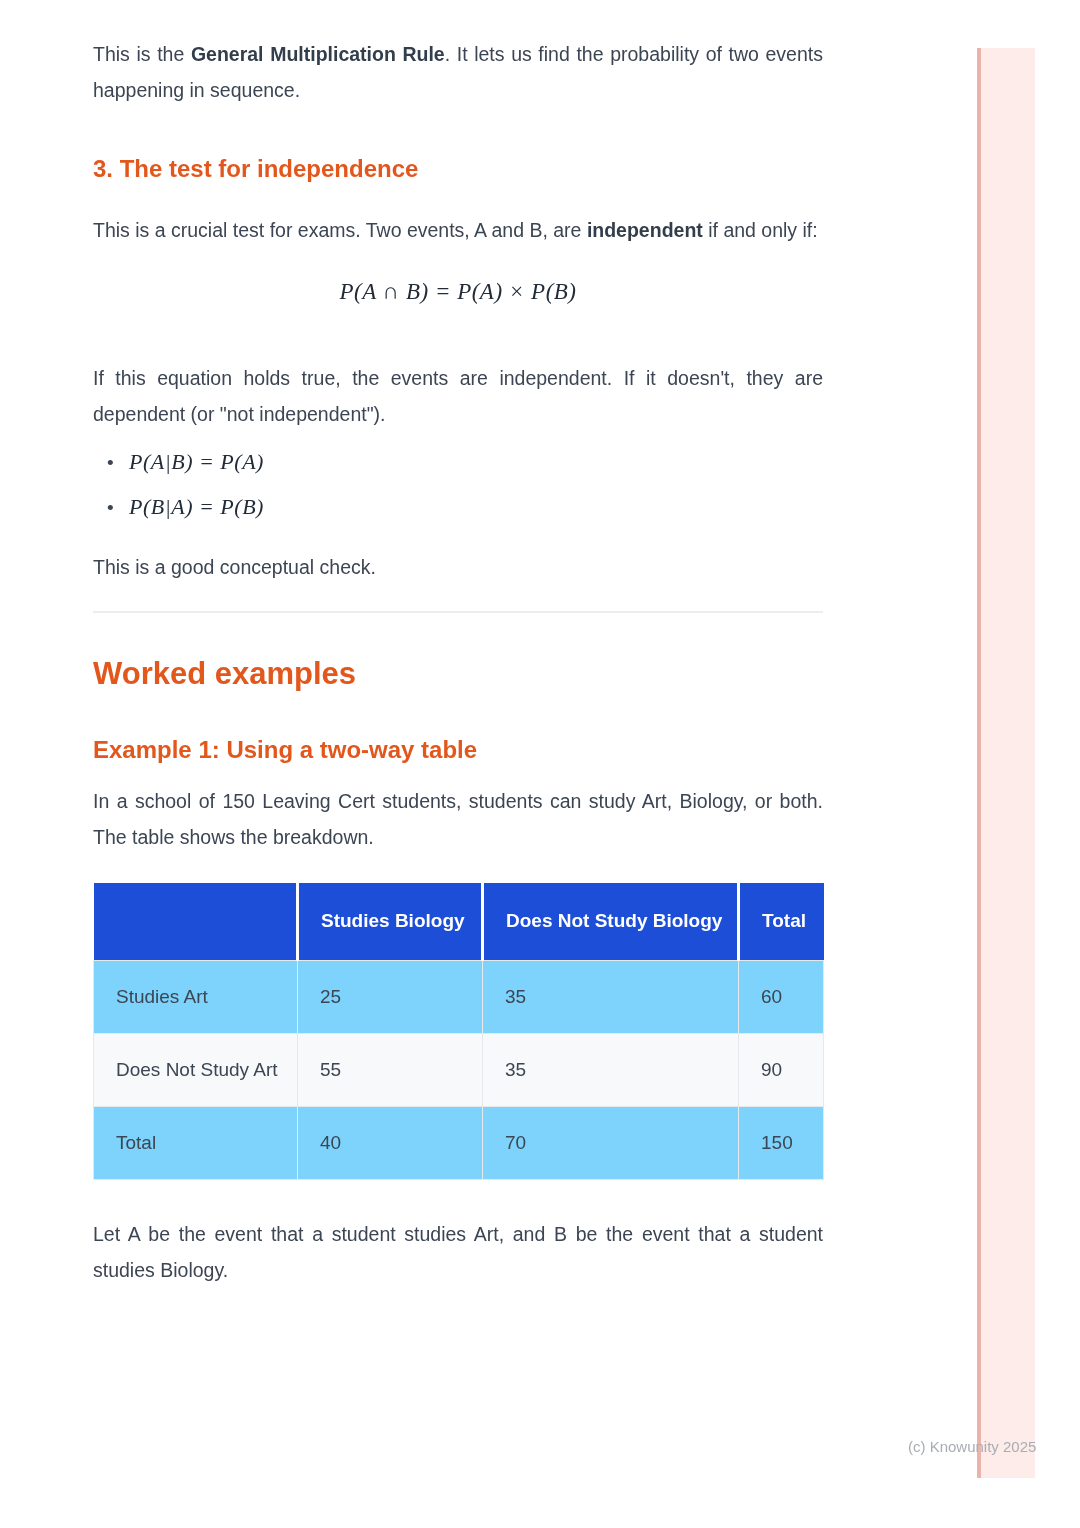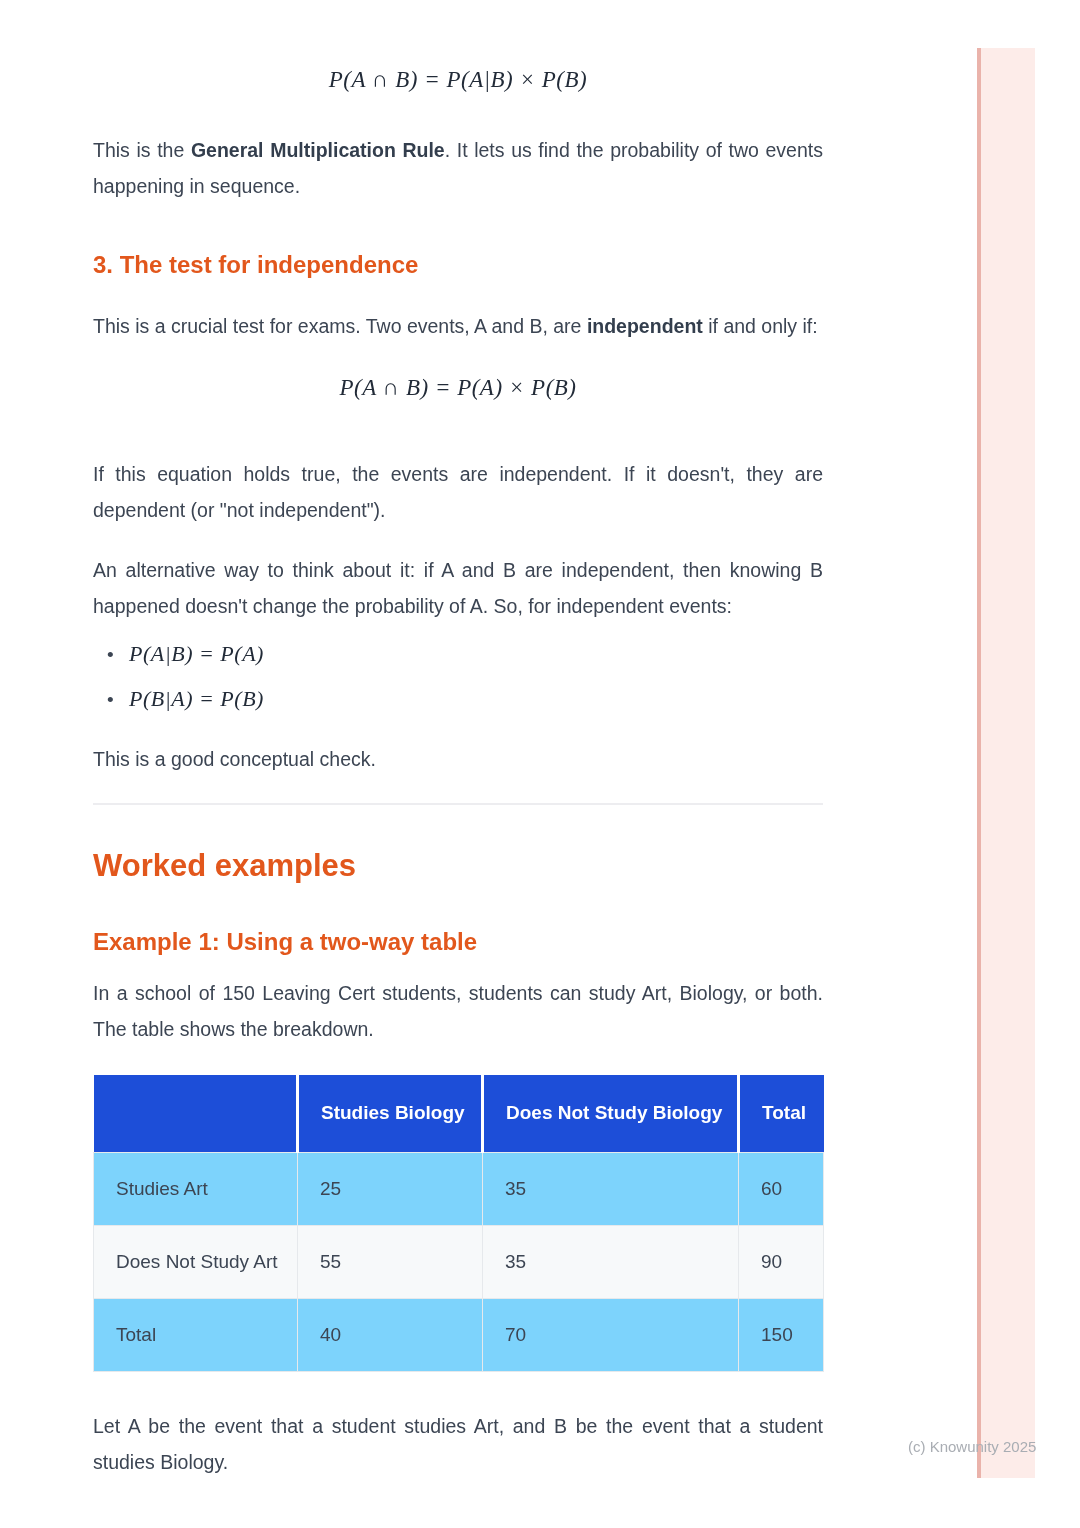--- a/index.html
+++ b/index.html
@@ -169,33 +169,31 @@
 <body>
 
 <div class="page">
 
   <div class="accent-bar"></div>
 
   <div class="copyright">(c) Knowunity 2025</div>
 
   <main class="content">
 
-    <div class="formula formula-1">P(A ∩ B) = P(A|B) × P(B)</div>
 
     <p class="body-text p-intro"><span>This is the </span><b class="inline-bold">General Multiplication Rule</b><span>. It lets us find the probability of two events happening in sequence.</span></p>
 
     <h3 class="section-heading">3. The test for independence</h3>
 
     <p class="body-text p-crucial"><span>This is a crucial test for exams. Two events, A and B, are </span><b class="inline-bold">independent</b><span> if and only if:</span></p>
 
     <div class="formula formula-2">P(A ∩ B) = P(A) × P(B)</div>
 
     <p class="body-text p-holds">If this equation holds true, the events are independent. If it doesn't, they are dependent (or "not independent").</p>
 
-    <p class="body-text p-alt">An alternative way to think about it: if A and B are independent, then knowing B happened doesn't change the probability of A. So, for independent events:</p>
 
     <ul class="check-list">
       <li>P(A|B) = P(A)</li>
       <li>P(B|A) = P(B)</li>
     </ul>
 
     <p class="body-text p-check">This is a good conceptual check.</p>
 
     <hr class="divider">
 

